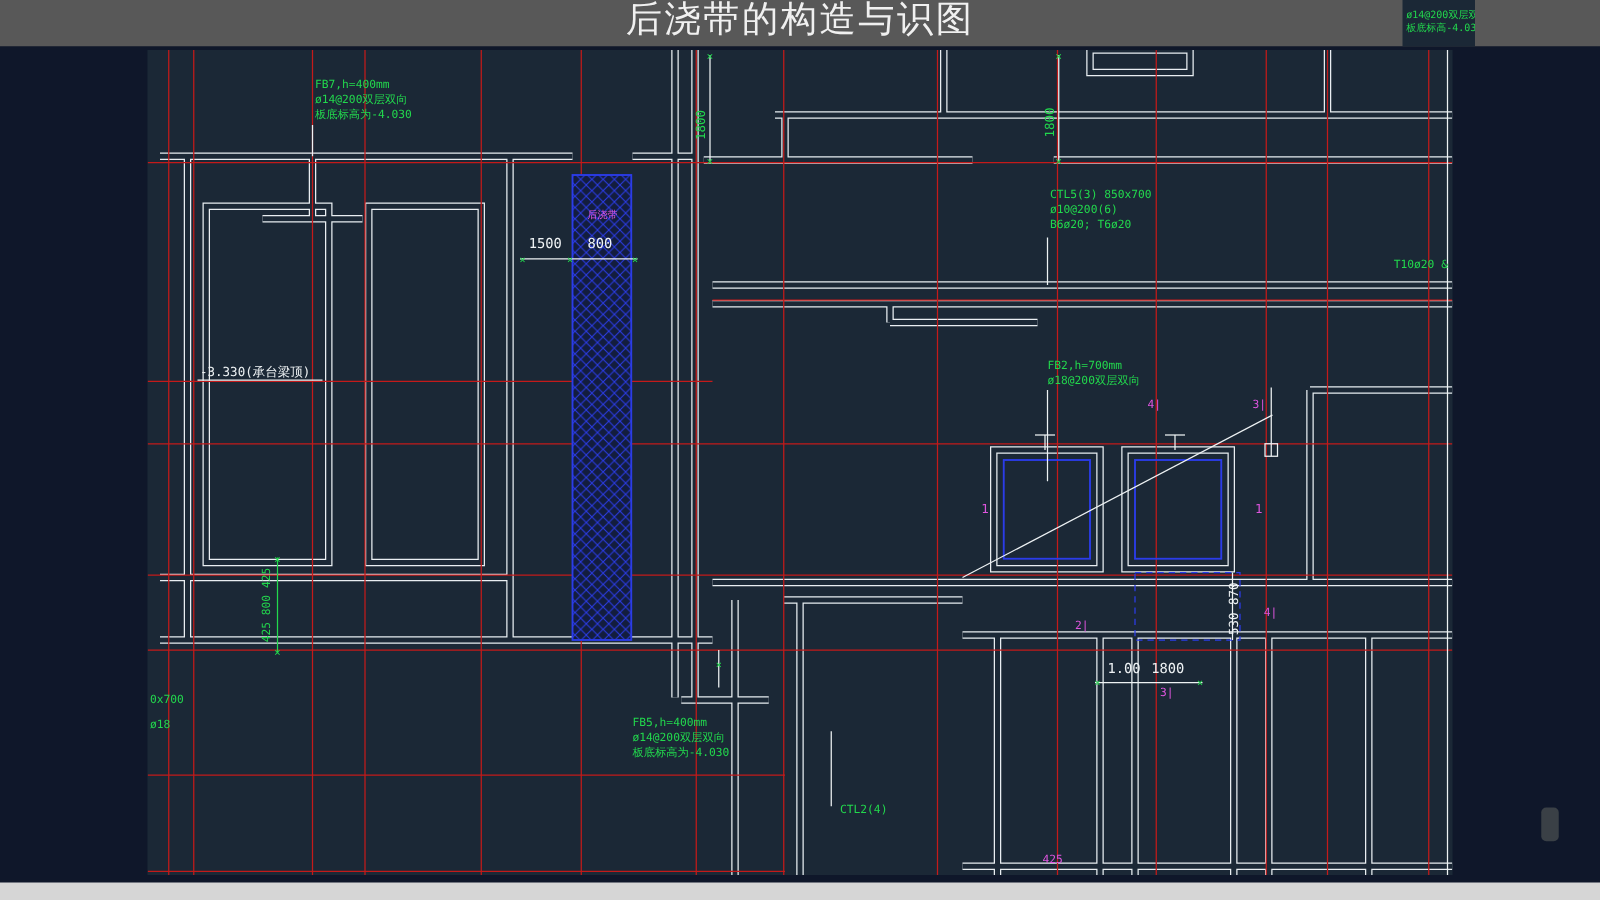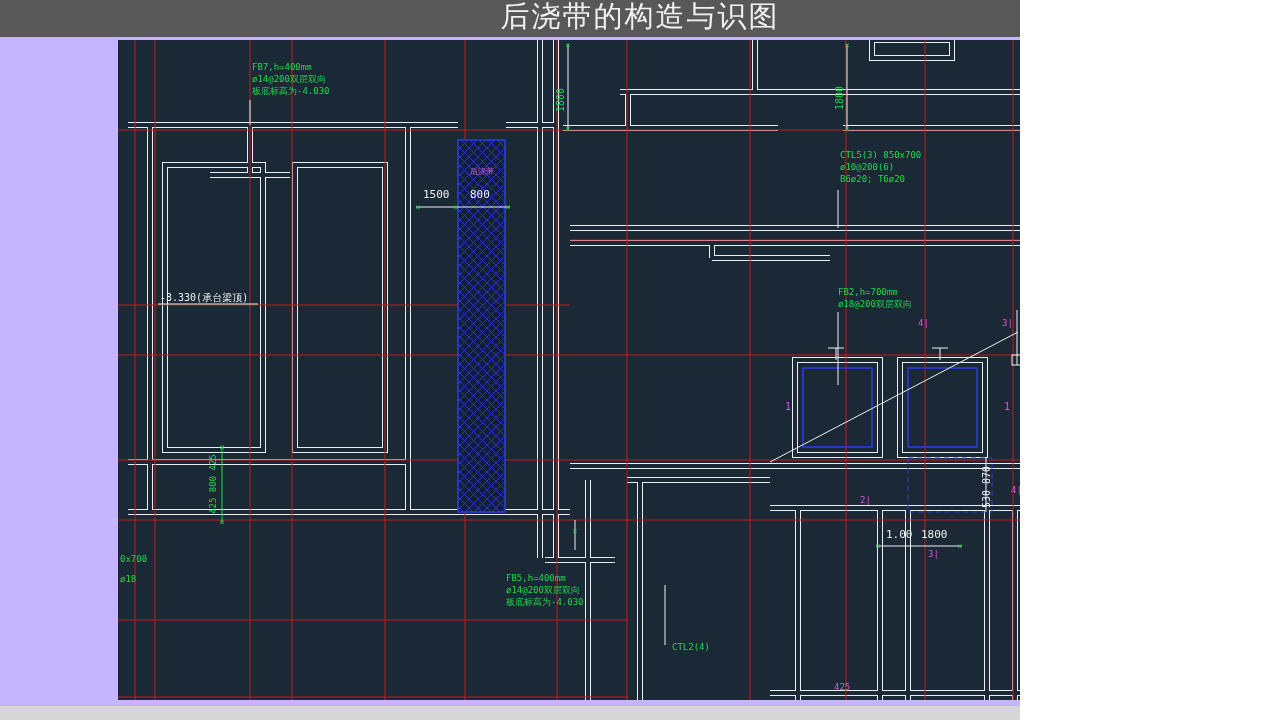--- a/index.html
+++ b/index.html
@@ -1,16 +1,16 @@
 <!DOCTYPE html>
 <html><head>
 <meta charset="utf-8">
 <style>
   html,body{margin:0;padding:0;background:#ffffff;font-family:"Liberation Sans",sans-serif;}
-  .stage{position:relative;width:1020px;height:720px;background:#c4b5fd;overflow:hidden;}
+  .stage{position:relative;width:1280px;height:720px;background:#0f172a;overflow:hidden;}
   .title-bar{position:absolute;left:0;top:0;width:1280px;height:37px;overflow:hidden;text-align:center;z-index:2;}
   .title-text{display:inline-block;font-size:29px;line-height:40px;margin-top:-4px;letter-spacing:2px;font-weight:500;}
   .corner-patch{position:absolute;left:1122px;top:0;width:58px;height:37px;overflow:hidden;z-index:3;
     font-family:"DejaVu Sans Mono",monospace;font-size:8px;line-height:11px;white-space:nowrap;
     padding:6px 0 0 3px;box-sizing:border-box;}
   .cad-viewport{position:absolute;left:118px;top:40px;width:1044px;height:660px;overflow:hidden;z-index:1;}
   .cad-viewport svg{display:block;}
   .bottom-bar{position:absolute;left:0;bottom:0;width:1280px;height:14px;z-index:2;}
   .right-marker{position:absolute;left:1233px;top:646px;width:14px;height:27px;border-radius:4px;z-index:4;}
 </style>

